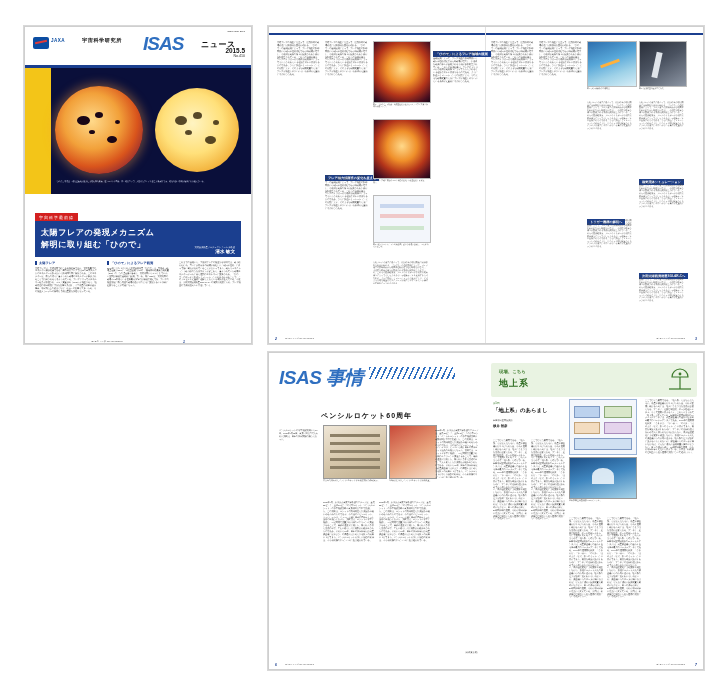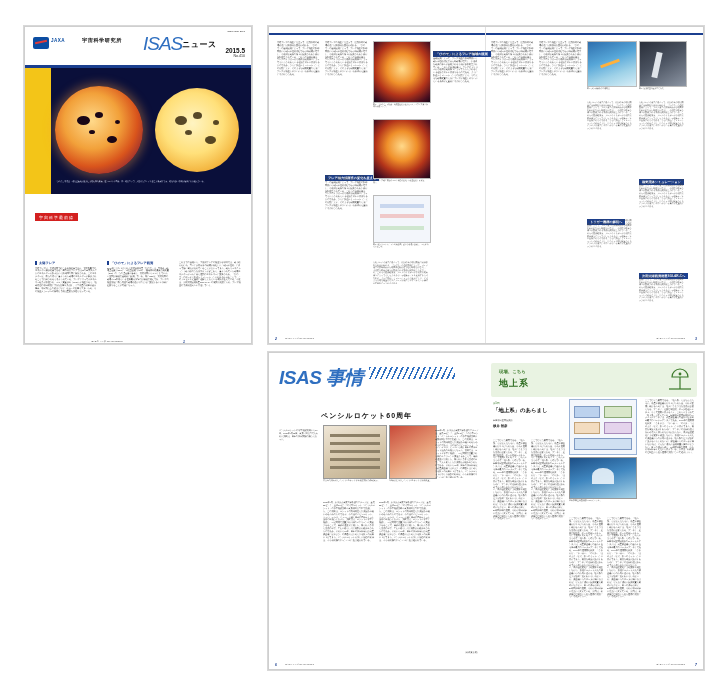--- a/index.html
+++ b/index.html
@@ -13,22 +13,22 @@
   .col{overflow:hidden;}
 
   
   #p1{left:24px;top:26px;width:226px;height:316px;border:1px solid #cfcfcf;}
   #p1 .topband{position:absolute;left:0;top:0;width:226px;height:38px;background:#ffffff;}
   #p1 .jaxa{position:absolute;left:8px;top:9px;width:46px;height:15px;}
   #p1 .jaxa .mark{position:absolute;left:0;top:1px;width:16px;height:12px;background:#0b4da2;border-radius:2px;}
   #p1 .jaxa .mark:after{content:"";position:absolute;left:2px;top:4px;width:12px;height:2px;background:#e03a3a;transform:rotate(-12deg);}
   #p1 .jaxa .jt{position:absolute;left:18px;top:2px;font-size:4.6px;font-weight:bold;color:#0b4da2;letter-spacing:0.4px;}
   #p1 .orgname{position:absolute;left:57px;top:10px;font-size:5.2px;font-weight:bold;color:#111;letter-spacing:0.5px;}
-  #p1 .isas-logo{position:absolute;left:118px;top:6px;font-size:19px;font-style:italic;font-weight:normal;color:#2f6fc0;letter-spacing:-1px;}
-  #p1 .news-ja{position:absolute;left:157px;top:12px;font-size:8px;font-weight:bold;color:#111;letter-spacing:0.5px;}
+  #p1 .isas-logo{position:absolute;left:118px;top:6px;font-size:19px;font-style:italic;font-weight:bold;color:#2f6fc0;letter-spacing:-1px;}
+  #p1 .news-ja{position:absolute;left:176px;top:12px;font-size:8px;font-weight:bold;color:#111;letter-spacing:0.5px;}
   #p1 .issn{position:absolute;right:6px;top:3px;font-size:2.4px;color:#333;}
   #p1 .dateno{position:absolute;right:6px;top:20px;text-align:right;}
   #p1 .dateno .d1{font-size:6.4px;font-weight:bold;color:#111;}
   #p1 .dateno .d2{font-size:3.6px;color:#333;}
   #p1 .bluebar{position:absolute;left:0;top:38px;width:226px;height:3px;background:#1b3f8f;}
   #p1 .imgarea{position:absolute;left:0;top:41px;width:226px;height:126px;background:#0a0f3a;}
   #p1 .yellowL{position:absolute;left:0;top:0;width:26px;height:126px;background:#f3c518;}
   #p1 .sunL{position:absolute;left:30px;top:18px;width:88px;height:88px;border-radius:50%;
         background:radial-gradient(circle at 42% 40%, #ffd98a 0%, #f2a13a 38%, #d9541c 62%, #7b1d3a 86%, #2b0b2b 100%);
         box-shadow:0 0 10px 3px rgba(255,160,60,.35);}
@@ -117,20 +117,28 @@
       <div class="sp" style="left:20px;top:28px;width:12px;height:9px;"></div>
       <div class="sp" style="left:38px;top:24px;width:9px;height:7px;"></div>
       <div class="sp" style="left:30px;top:42px;width:7px;height:5px;"></div>
       <div class="sp" style="left:50px;top:48px;width:11px;height:8px;"></div>
       <div class="sp" style="left:58px;top:32px;width:6px;height:5px;"></div>
     </div>
     <div class="caption">「ひので」可視光・磁場望遠鏡が捉えた太陽表面の黒点。左：Gバンド画像、右：磁場マップ。大規模なフレアを起こす黒点群では、磁場の強い領域が複雑に入り組んでいる。</div>
   </div>
 
   <div class="redtag">宇宙科学最前線</div>
+  <div class="titlebox">
+    <div class="t1">太陽フレアの発現メカニズム</div>
+    <div class="t2">解明に取り組む「ひので」</div>
+    <div class="au">
+      <div class="ro">太陽観測衛星プロジェクトチーム 准教授</div>
+      <div class="nm">清水 敏文</div>
+    </div>
+  </div>
 
   <div class="body2">
     <div class="c" style="left:0;">
       <div class="sh">太陽フレア</div>
       <div class="tt">太陽フレアは、太陽表面で起こる爆発現象であり、太陽系最大のエネルギー解放現象である。典型的なフレアでは10の32乗エルグものエネルギーが数十分から数時間の間に解放される。このエネルギーは、黒点の周りに蓄えられた磁場のエネルギーが解放されることで供給されると考えられている。フレアに伴って高エネルギー粒子が加速され、コロナ質量放出（CME）が発生すると、地球周辺の宇宙環境に大きな影響を及ぼす。人工衛星の故障や通信障害、宇宙飛行士の被ばくなど、社会への影響も大きいため、その発生メカニズムの解明と予測は重要な課題となっている。</div>
     </div>
     <div class="c" style="left:72px;">
       <div class="sh">「ひので」によるフレア観測</div>
       <div class="tt">2006年に打ち上げられた太陽観測衛星「ひので」は、可視光・磁場望遠鏡（SOT）、X線望遠鏡（XRT）、極端紫外線撮像分光装置（EIS）の三つの望遠鏡を搭載し、太陽表面からコロナまでを高い空間分解能で連続的に観測している。特にSOTは、太陽表面の磁場を0.2秒角という世界最高水準の分解能で測定でき、フレアの発生前後に黒点周辺の磁場構造がどのように変化するかを詳細に追跡することが可能になった。</div>
     </div>

